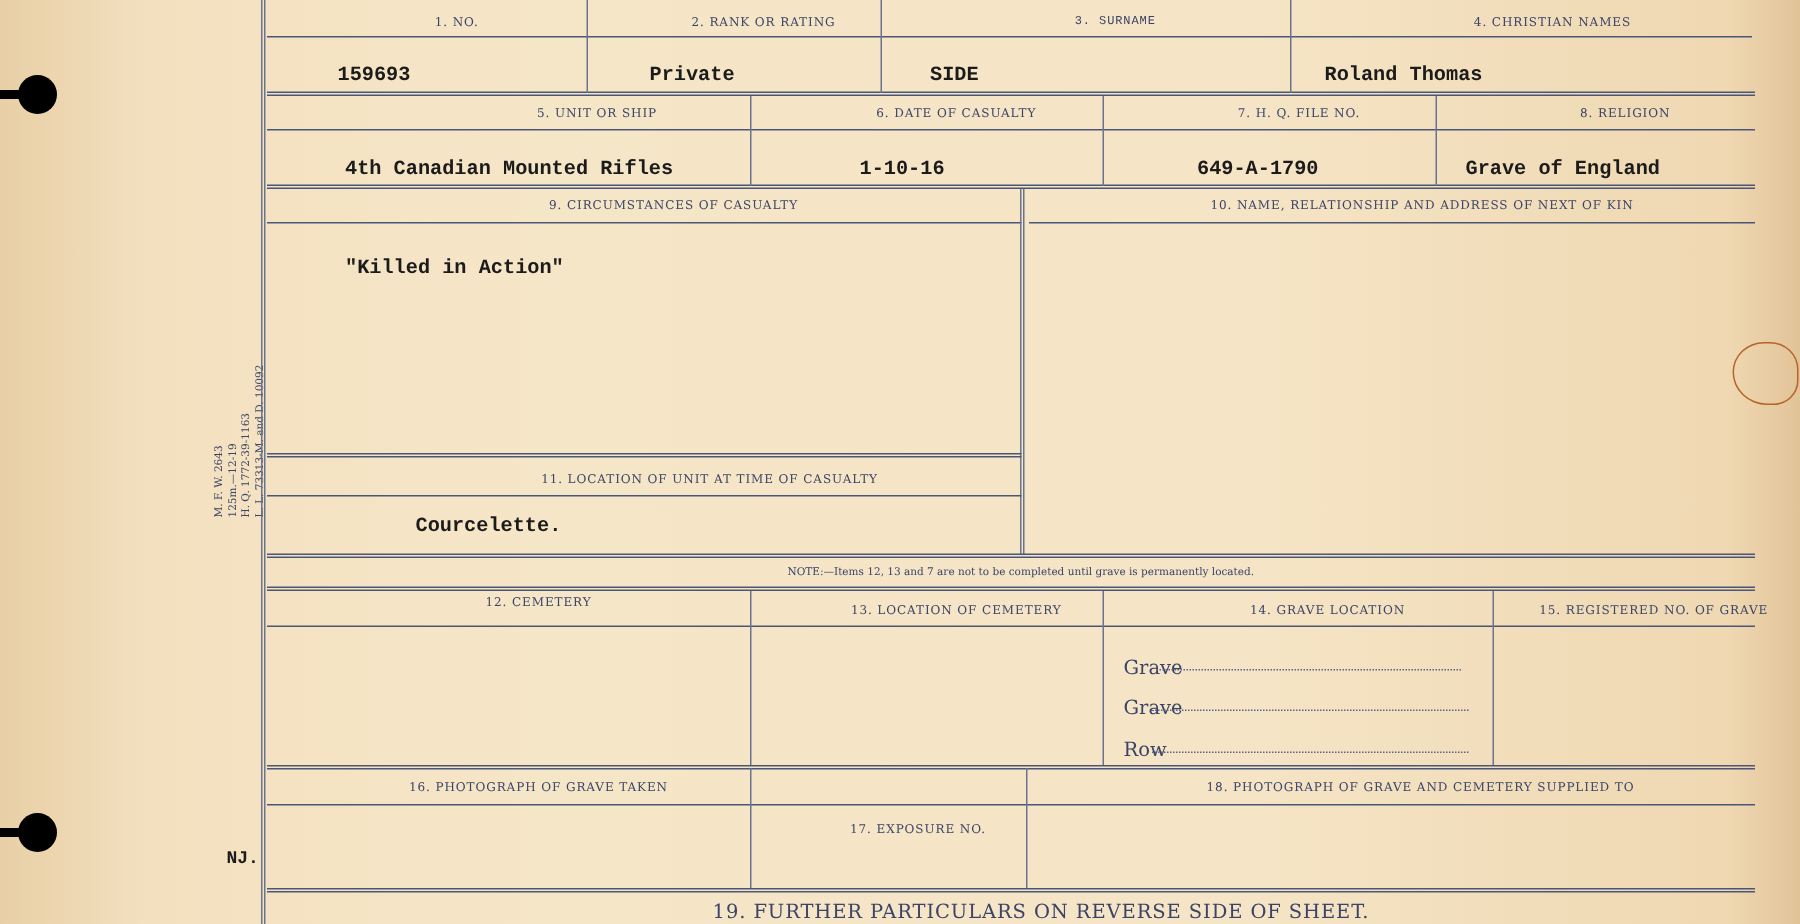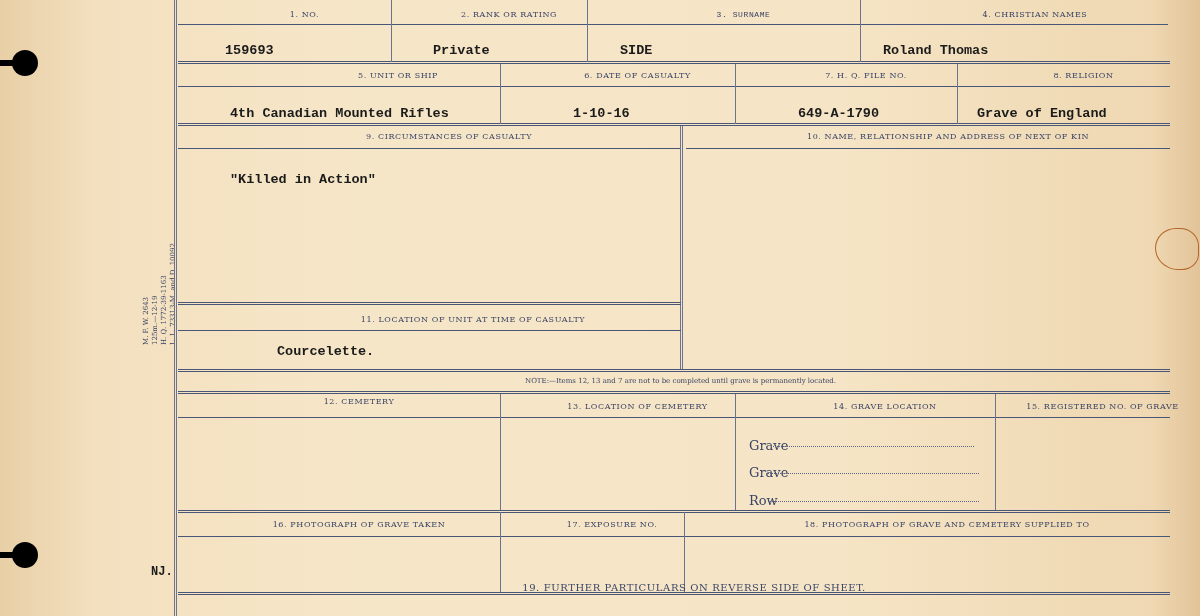--- a/index.html
+++ b/index.html
@@ -121,19 +121,19 @@
 <div class="dotted" style="left:767px; top:473px; width:212px;"></div>
 <div class="grave-line" style="left:749px; top:493px;">Row</div>
 <div class="dotted" style="left:768px; top:501px; width:211px;"></div>
 
 <div class="hline double" style="left:178px; top:510px; width:992px;"></div>
 <div class="hline" style="left:178px; top:536px; width:992px;"></div>
 <div class="vline" style="left:500px; top:512px; height:80px;"></div>
 <div class="vline" style="left:684px; top:512px; height:80px;"></div>
 
 <div class="label" style="left:178px; width:322px; top:520px;">16. PHOTOGRAPH OF GRAVE TAKEN</div>
-<div class="label" style="left:500px; width:184px; top:520px;">17. EXPOSURE NO.</div>
+<div class="label" style="left:500px; width:184px; top:548px;">17. EXPOSURE NO.</div>
 <div class="label" style="left:684px; width:486px; top:520px;">18. PHOTOGRAPH OF GRAVE AND CEMETERY SUPPLIED TO</div>
 
 <div class="hline double" style="left:178px; top:592px; width:992px;"></div>
-<div class="label" style="left:178px; width:992px; top:582px; font-size:10px;">19. FURTHER PARTICULARS ON REVERSE SIDE OF SHEET.</div>
+<div class="label" style="left:178px; width:992px; top:601px; font-size:13px;">19. FURTHER PARTICULARS ON REVERSE SIDE OF SHEET.</div>
 
 <div class="stain" style="left:1155px; top:228px; width:42px; height:40px;"></div>
 
 </body></html>

